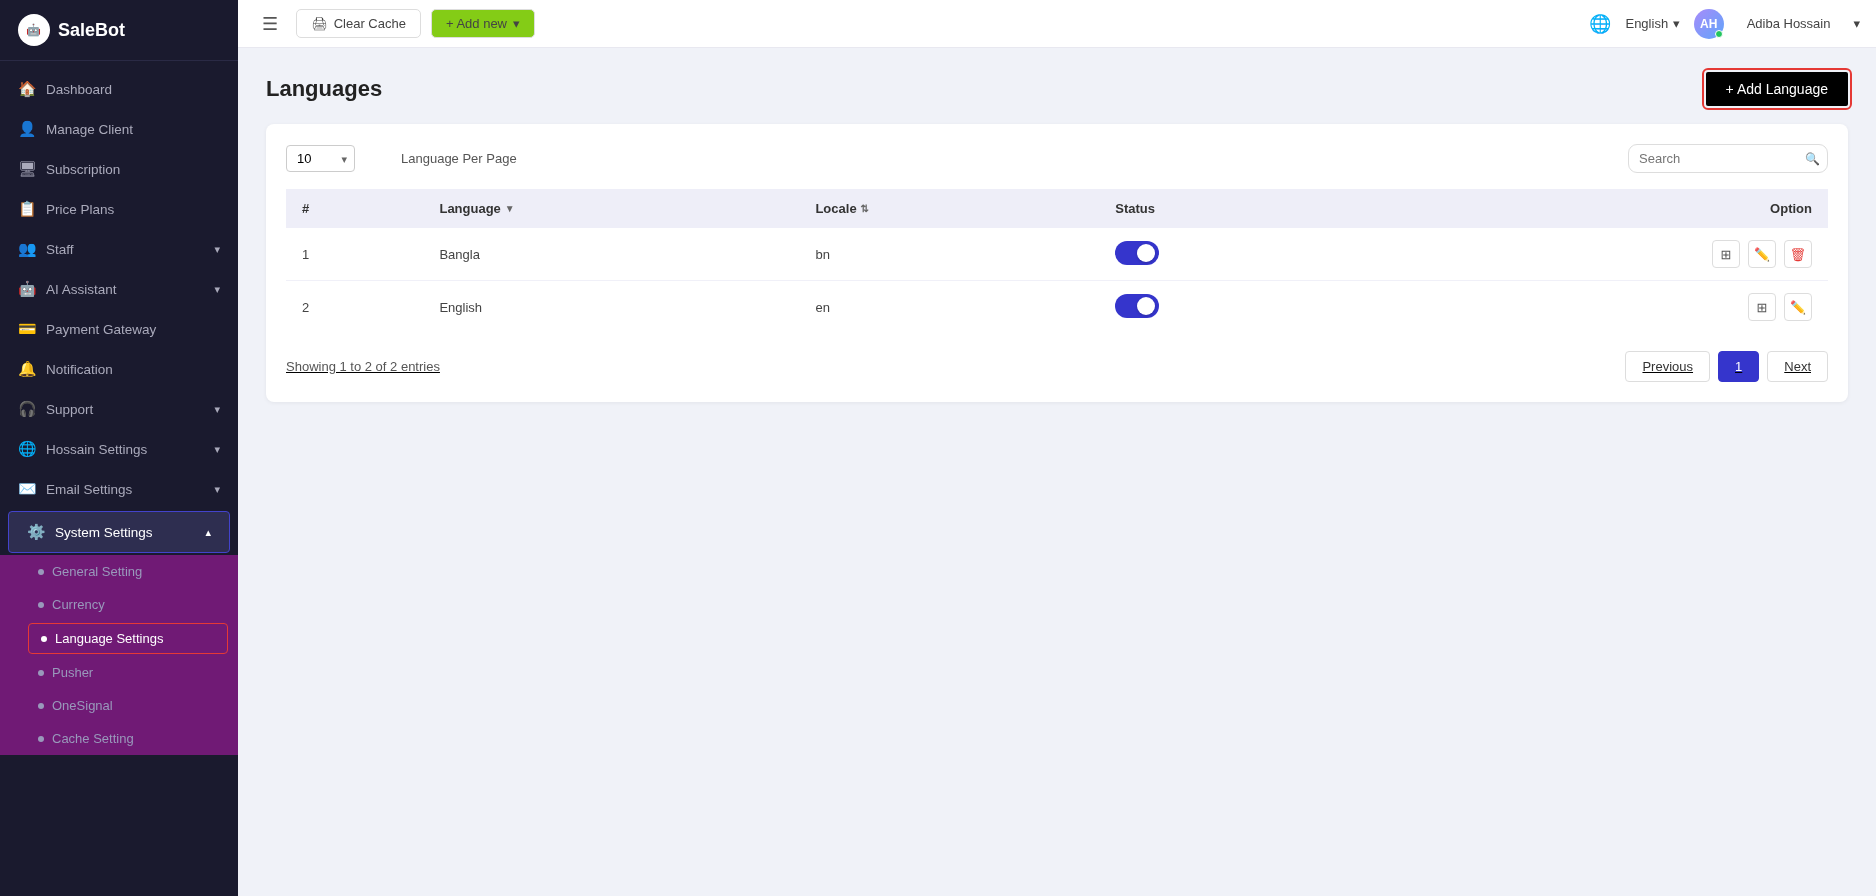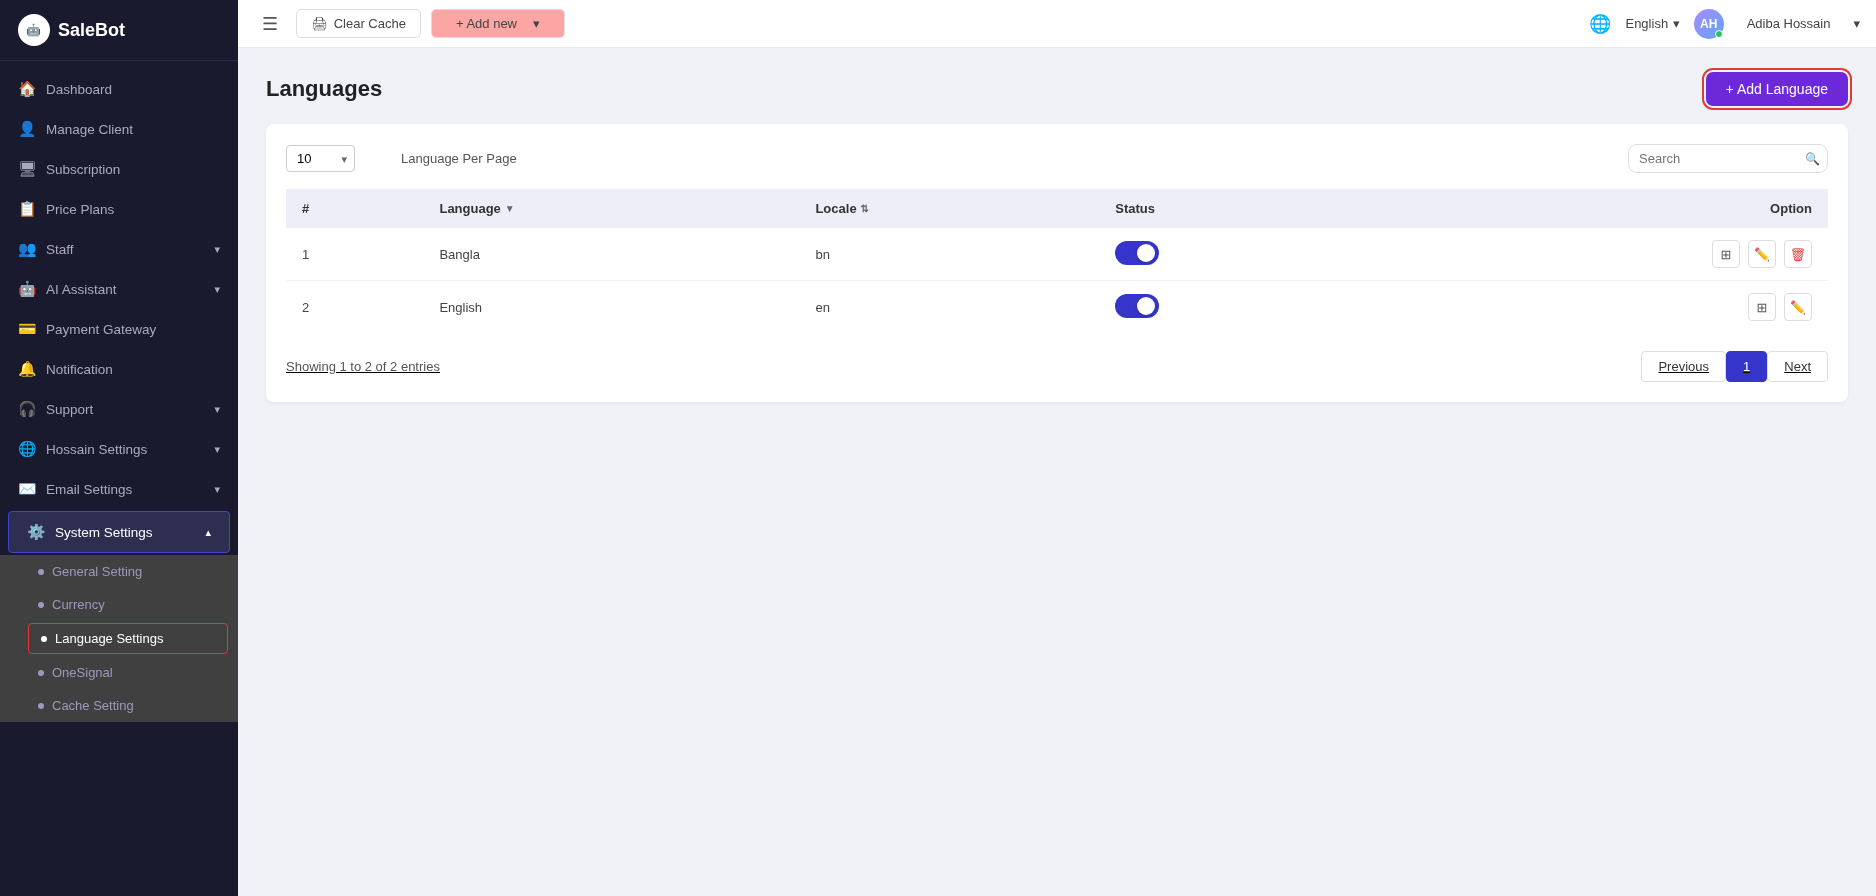--- a/index.html
+++ b/index.html
@@ -47,21 +47,21 @@
       gap: 10px;
       padding: 11px 18px;
       cursor: pointer;
       color: #aab;
       font-size: 13.5px;
       position: relative;
     }
     .nav-item.active { background: #2e2e50; color: white; }
     .nav-item .nav-icon { width: 18px; text-align: center; font-size: 15px; }
     .nav-item .chevron { margin-left: auto; font-size: 11px; }
-    .nav-sub { background: #404040; }
+    .nav-sub { background: #701a75; }
     .nav-sub-item {
       display: flex;
       align-items: center;
       gap: 8px;
       padding: 9px 18px 9px 38px;
       cursor: pointer;
       color: #9999bb;
       font-size: 13px;
     }
     .nav-sub-item.active-sub {
@@ -109,24 +109,24 @@
       background: white;
       padding: 6px 14px;
       border-radius: 5px;
       cursor: pointer;
       font-size: 13px;
       color: #444;
     }
     .add-new-btn {
       display: flex;
       align-items: center;
-      gap: 16px;
+      gap: 6px;
       border: 1px solid #ddd;
-      background: #fca5a5;
-      padding: 6px 24px;
+      background: #84cc16;
+      padding: 6px 14px;
       border-radius: 5px;
       cursor: pointer;
       font-size: 13px;
       color: #444;
     }
     .topbar-right {
       margin-left: auto;
       display: flex;
       align-items: center;
       gap: 14px;
@@ -189,25 +189,25 @@
       align-items: center;
       justify-content: space-between;
       margin-bottom: 18px;
     }
     .page-title {
       font-size: 22px;
       font-weight: 600;
       color: #222;
     }
     .add-language-btn {
-      background: #6d28d9;
+      background: #000000;
       color: white;
       border: none;
       padding: 9px 20px;
-      border-radius: 7px;
+      border-radius: 2px;
       cursor: pointer;
       font-size: 14px;
       font-weight: 500;
       display: flex;
       align-items: center;
       gap: 6px;
       outline: 2px solid #e53935;
       outline-offset: 2px;
     }
 
@@ -351,21 +351,21 @@
     .table-footer {
       display: flex;
       align-items: center;
       justify-content: space-between;
       margin-top: 18px;
       text-decoration: underline;
     }
     .entries-info { font-size: 13px; color: #555; }
     .pagination {
       display: flex;
-      gap: 0;
+      gap: 8px;
       align-items: flex-start;
     }
     .page-btn {
       padding: 7px 16px;
       border: 1px solid #ddd;
       background: white;
       border-radius: 4px;
       cursor: pointer;
       font-size: 13px;
       color: #333;
@@ -453,20 +453,24 @@
         <span class="dot"></span>
         <span>General Setting</span>
       </div>
       <div class="nav-sub-item">
         <span class="dot"></span>
         <span>Currency</span>
       </div>
       <div class="nav-sub-item active-sub">
         <span class="dot"></span>
         <span>Language Settings</span>
+      </div>
+      <div class="nav-sub-item">
+        <span class="dot"></span>
+        <span>Pusher</span>
       </div>
       <div class="nav-sub-item">
         <span class="dot"></span>
         <span>OneSignal</span>
       </div>
       <div class="nav-sub-item">
         <span class="dot"></span>
         <span>Cache Setting</span>
       </div>
     </div>

